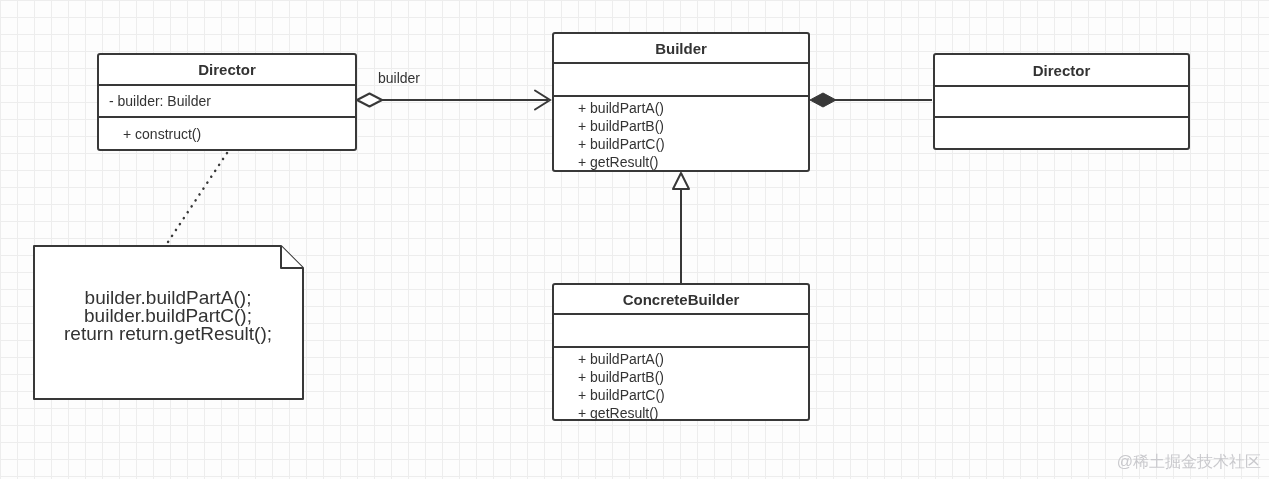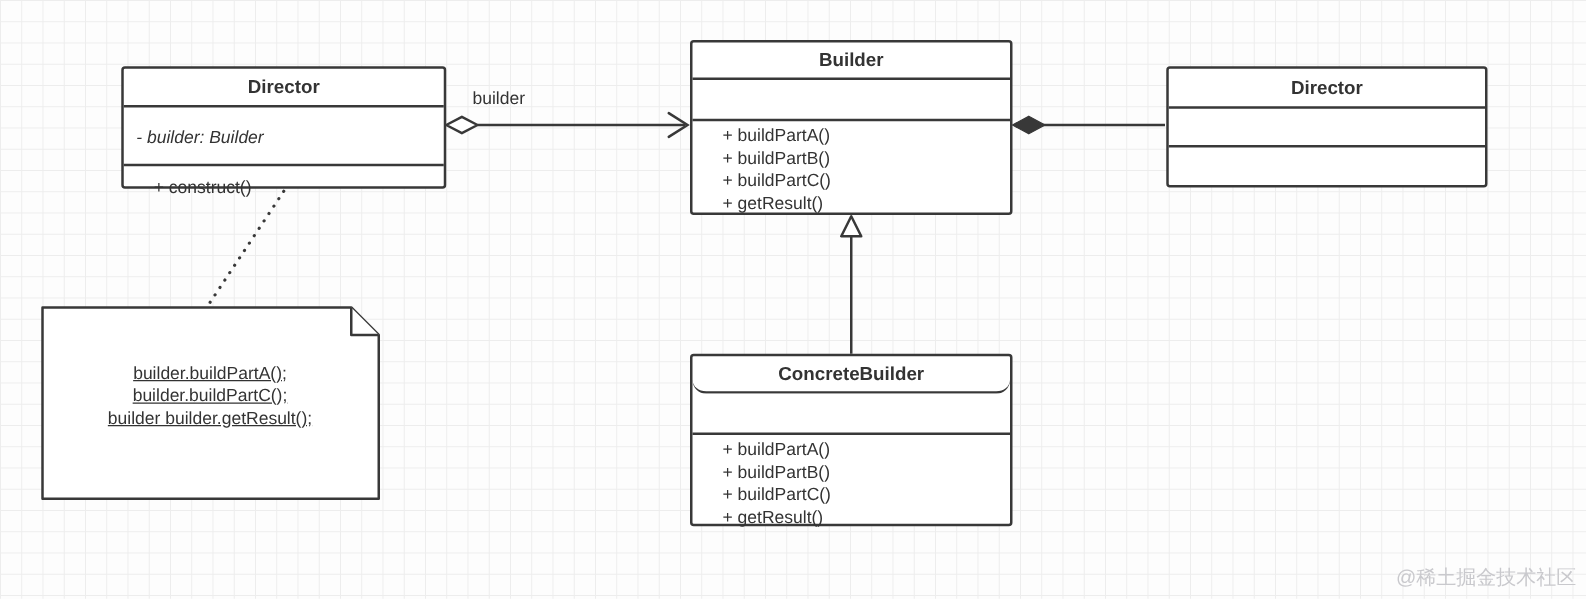--- a/index.html
+++ b/index.html
@@ -47,25 +47,24 @@
   }
   .uml-section:last-child { border-bottom:none;padding-left:24px; }
   .uml-member { line-height:18px; white-space:nowrap; }
   .edge-label {
     position:absolute;
     font-size:14px;
     color:#333;
   }
   .note-text {
     position:absolute;
-    font-size:14px;
+    font-size:19px;
     line-height:18px;
     color:#333;
     text-align:center;
-    text-decoration:underline;
   }
   .watermark {
     position:absolute;
     right:8px; bottom:6px;
     font-size:16px;
     color:#c9c9cd;
     margin-left:16px;
   }
 </style>
 </head>
@@ -94,21 +93,21 @@
     </g>
 
     <g>
       <line x1="681" y1="283" x2="681" y2="189" stroke="#383838" stroke-width="2"></line>
       <polygon points="681,173 673,189 689,189" fill="#ffffff" stroke="#383838" stroke-width="2" stroke-linejoin="round"></polygon>
     </g>
   </svg>
 
   <div class="uml-class" style="left:97px; top:53px; width:260px; height:98px;">
     <div class="uml-title" style="height:31px;">Director</div>
-    <div class="uml-section" style="height:47px;font-style:italic;">
+    <div class="uml-section" style="height:32px;">
       <div class="uml-member">- builder: Builder</div>
     </div>
     <div class="uml-section" style="height:31px;">
       <div class="uml-member">+ construct()</div>
     </div>
   </div>
 
   <div class="uml-class" style="left:552px; top:32px; width:258px; height:140px;">
     <div class="uml-title" style="height:30px;">Builder</div>
     <div class="uml-section" style="height:33px;"></div>
@@ -120,33 +119,33 @@
     </div>
   </div>
 
   <div class="uml-class" style="left:933px; top:53px; width:257px; height:97px;">
     <div class="uml-title" style="height:32px;">Director</div>
     <div class="uml-section" style="height:31px;"></div>
     <div class="uml-section" style="height:30px;"></div>
   </div>
 
   <div class="uml-class" style="left:552px; top:283px; width:258px; height:138px;">
-    <div class="uml-title" style="height:30px;border-radius:11px;">ConcreteBuilder</div>
+    <div class="uml-title" style="height:30px;">ConcreteBuilder</div>
     <div class="uml-section" style="height:33px;"></div>
     <div class="uml-section" style="height:71px; justify-content:flex-start; padding-top:2px;">
       <div class="uml-member">+ buildPartA()</div>
       <div class="uml-member">+ buildPartB()</div>
       <div class="uml-member">+ buildPartC()</div>
       <div class="uml-member">+ getResult()</div>
     </div>
   </div>
 
   <div class="edge-label" style="left:378px; top:70px;">builder</div>
 
   <div class="note-text" style="left:40px; top:289px; width:256px;">
     <div>builder.buildPartA();</div>
     <div>builder.buildPartC();</div>
-    <div>builder builder.getResult();</div>
+    <div>return return.getResult();</div>
   </div>
 
   <div class="watermark">@稀土掘金技术社区</div>
 
 </div>
 
 </body></html>

